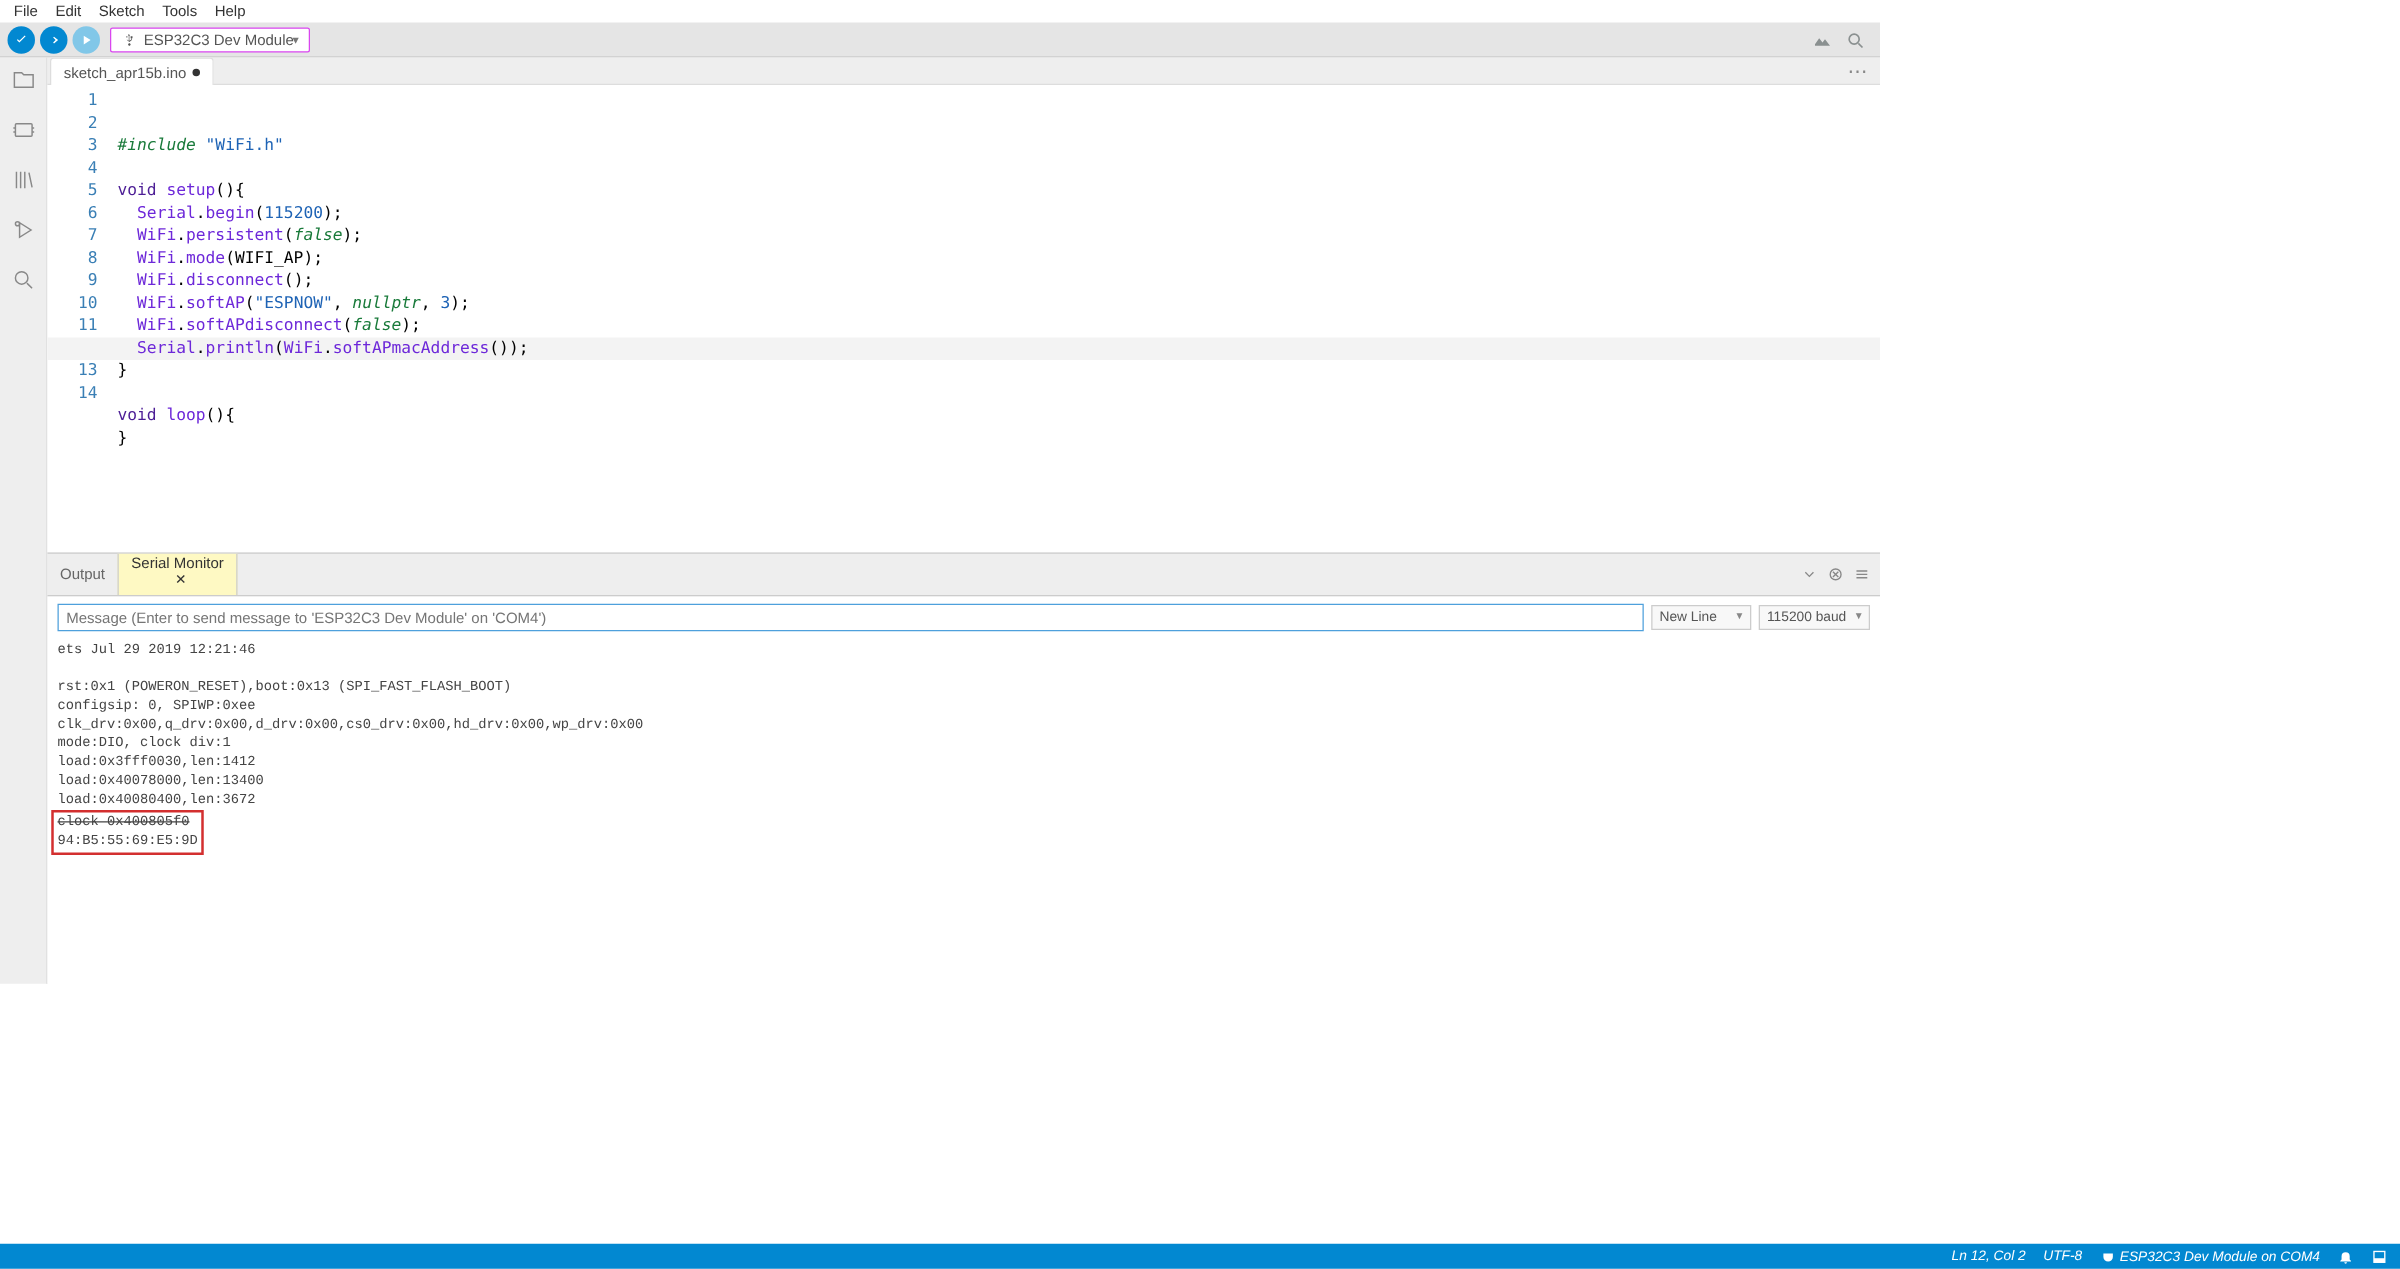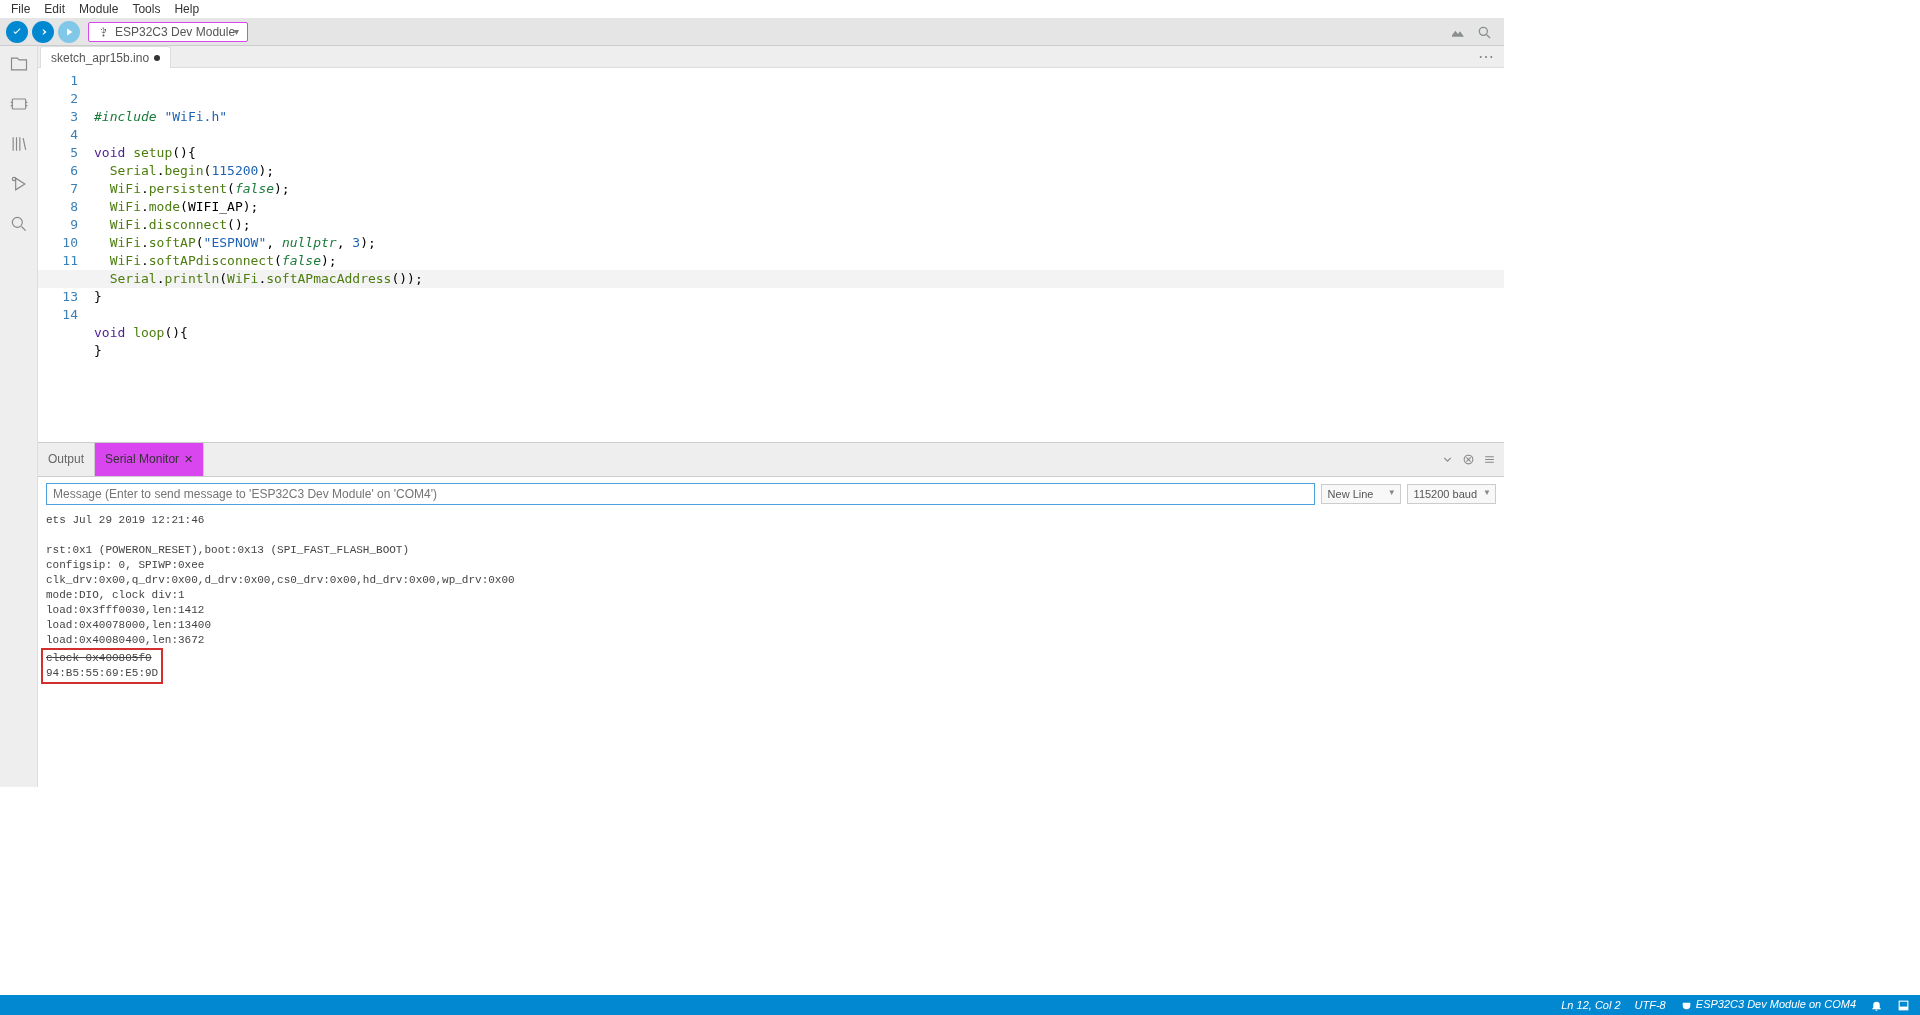--- a/index.html
+++ b/index.html
@@ -26,25 +26,25 @@
 .tab .dot { width: 6px; height: 6px; border-radius: 50%; background: #333; }
 .tabs .more { position: absolute; right: 8px; color: #888; font-size: 16px; letter-spacing: 2px; }
 .editor { flex: 1; display: flex; overflow: hidden; background: #fff; }
 .gutter { width: 48px; background: #fff; text-align: right; padding: 4px 8px 0 0; font-family: "Consolas", monospace; font-size: 13px; color: #3a7fb5; line-height: 18px; }
 .code { flex: 1; padding: 4px 0 0 8px; font-family: "Consolas", monospace; font-size: 13px; line-height: 18px; white-space: pre; position: relative; }
 .code .hl-line { position: absolute; left: -56px; right: 0; height: 18px; background: #f3f3f3; z-index: 0; }
 .code .code-lines { position: relative; z-index: 1; }
 .kw { color: #197a3a; font-style: italic; }
 .str { color: #1e63b5; }
 .num { color: #1e63b5; }
-.fn { color: #4d7c0f; margin-top: 41px; }
+.fn { color: #6d28d9; margin-top: 41px; }
 .typ { color: #4c1d95; }
 .panel-tabs { height: 35px; background: #eee; border-top: 1px solid #ccc; border-bottom: 1px solid #ccc; display: flex; align-items: center; font-size: 12px; color: #666; position: relative; }
 .panel-tabs .ptab { padding: 0 10px; height: 100%; display: flex; align-items: center; }
-.panel-tabs .ptab.active { background: #d946ef; border-left: 1px solid #ccc; border-right: 1px solid #ccc; color: #333; }
+.panel-tabs .ptab.active { background: #fef9c3; border-left: 1px solid #ccc; border-right: 1px solid #ccc; color: #333; flex-direction: column; }
 .panel-tabs .ptab.active .close { margin-left: 5px; font-size: 11px; }
 .panel-tabs .pright { margin-left: auto; display: flex; gap: 8px; padding-right: 8px; color: #888; }
 .panel-tabs .pright svg { width: 13px; height: 13px; fill: #888; }
 .panel-body { flex: 1; display: flex; flex-direction: column; background: #fff; overflow: hidden; }
 .serial-controls { display: flex; padding: 6px 8px; gap: 6px; align-items: center; }
 .serial-input { flex: 1; border: 1px solid #4ea0dc; padding: 3px 6px; font-size: 12px; color: #999; outline: none; }
 .serial-select { border: 1px solid #ccc; background: #f8f8f8; font-size: 11px; padding: 3px 18px 3px 6px; color: #555; position: relative; min-width: 80px; }
 .serial-select .scaret { position: absolute; right: 4px; top: 3px; font-size: 8px; color: #888; }
 .serial-output { flex: 1; padding: 2px 8px; font-family: "Consolas","Courier New", monospace; font-size: 11px; color: #444; line-height: 15px; white-space: pre; overflow: auto; }
 .serial-output .redbox { display: inline-block; border: 2px solid #d32f2f; padding: 1px 3px; margin-left: -5px; }
@@ -54,21 +54,21 @@
 .statusbar svg { width: 13px; height: 13px; fill: #fff; vertical-align: middle; }
 .editor-wrap { display:flex; flex-direction:column; flex:1; min-height:0; }
 .editor-section { flex: 0 0 52%; display:flex; }
 </style>
 </head>
 <body>
 
 <div class="menubar">
   <span>File</span>
   <span>Edit</span>
-  <span>Module</span>
+  <span>Sketch</span>
   <span>Tools</span>
   <span>Help</span>
 </div>
 
 <div class="toolbar">
   <div class="tool-btn verify">
     <svg viewBox="0 0 24 24">
         <path d="M9 16l-4-4 1.4-1.4L9 13.2l8.6-8.6L19 6z"></path>
       </svg>
   </div>

